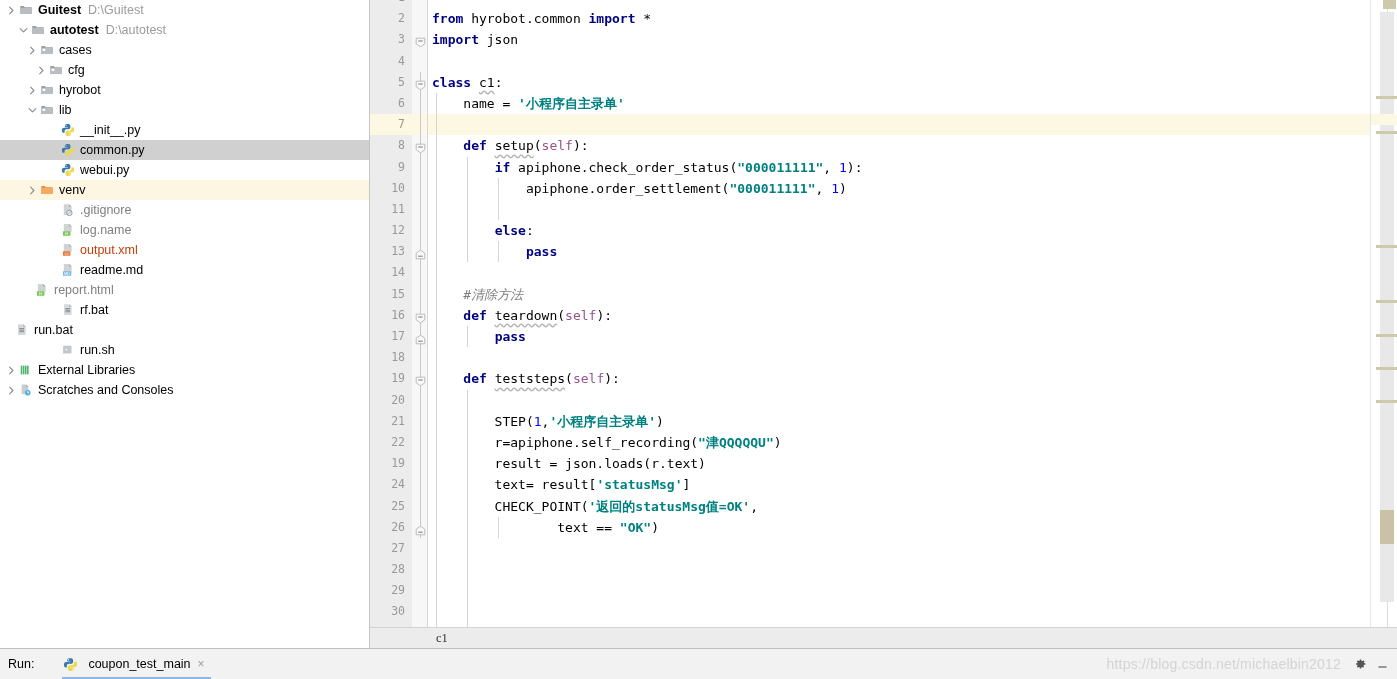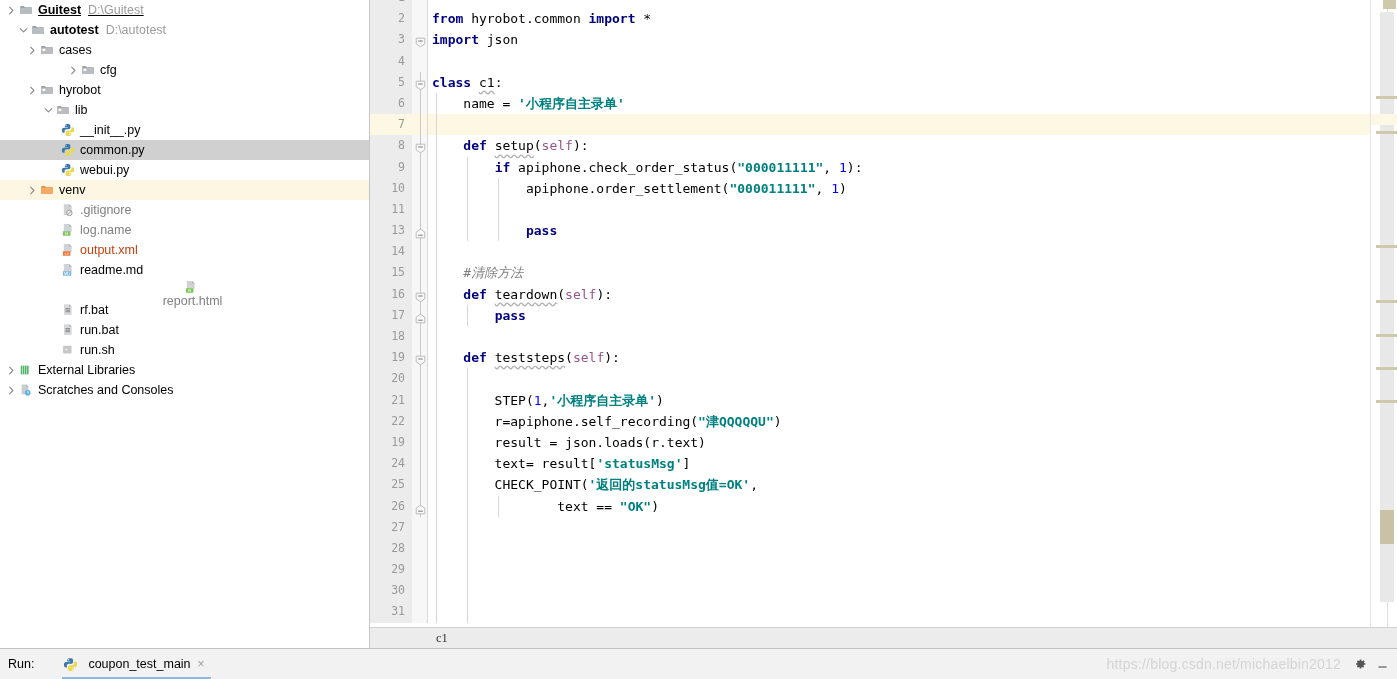--- a/index.html
+++ b/index.html
@@ -321,21 +321,21 @@
   .status-icons svg { display: block; }
 </style>
 </head>
 <body>
 
 <div id="app">
 
   <div class="main-split">
 
     <div class="sidebar" id="sidebar">
-        <div class="tree-row" style="padding-left: 4px; text-decoration: underline;">
+        <div class="tree-row" style="padding-left: 4px;">
           <span class="arrow">
             <svg width="9" height="9" viewBox="0 0 10 10">
               <path d="M3 1.3L6.6 5 3 8.7" stroke="#8c8c8c" stroke-width="1.25" fill="none" stroke-linecap="round" stroke-linejoin="round"></path>
             </svg>
           </span>
           <span class="ticon">
             <svg width="14" height="14" viewBox="0 0 16 16">
               <path d="M1.5 3.5h4l1.2 1.4h7.8v7.6H1.5z" fill="#9aa0a6"></path>
               <path d="M1.5 5.6h13v7H1.5z" fill="#b9bdc2"></path>
             </svg>
@@ -366,21 +366,21 @@
           </span>
           <span class="ticon">
             <svg width="14" height="14" viewBox="0 0 16 16">
               <path d="M1.5 3.5h4l1.2 1.4h7.8v7.6H1.5z" fill="#9aa0a6"></path>
               <path d="M1.5 5.6h13v7H1.5z" fill="#b9bdc2"></path>
               <rect x="3" y="6.6" width="3" height="2.4" rx="0.4" fill="#ffffff"></rect>
             </svg>
           </span>
           <span class="tlabel">cases</span>
         </div>
-        <div class="tree-row" style="padding-left: 34px; margin-left: 32px;">
+        <div class="tree-row" style="padding-left: 34px;">
           <span class="arrow">
             <svg width="9" height="9" viewBox="0 0 10 10">
               <path d="M3 1.3L6.6 5 3 8.7" stroke="#8c8c8c" stroke-width="1.25" fill="none" stroke-linecap="round" stroke-linejoin="round"></path>
             </svg>
           </span>
           <span class="ticon">
             <svg width="14" height="14" viewBox="0 0 16 16">
               <path d="M1.5 3.5h4l1.2 1.4h7.8v7.6H1.5z" fill="#9aa0a6"></path>
               <path d="M1.5 5.6h13v7H1.5z" fill="#b9bdc2"></path>
               <rect x="3" y="6.6" width="3" height="2.4" rx="0.4" fill="#ffffff"></rect>
@@ -396,21 +396,21 @@
           </span>
           <span class="ticon">
             <svg width="14" height="14" viewBox="0 0 16 16">
               <path d="M1.5 3.5h4l1.2 1.4h7.8v7.6H1.5z" fill="#9aa0a6"></path>
               <path d="M1.5 5.6h13v7H1.5z" fill="#b9bdc2"></path>
               <rect x="3" y="6.6" width="3" height="2.4" rx="0.4" fill="#ffffff"></rect>
             </svg>
           </span>
           <span class="tlabel">hyrobot</span>
         </div>
-        <div class="tree-row" style="padding-left: 41px;">
+        <div class="tree-row" style="padding-left: 25px;">
           <span class="arrow">
             <svg width="9" height="9" viewBox="0 0 10 10">
               <path d="M1.3 3L5 6.6 8.7 3" stroke="#8c8c8c" stroke-width="1.25" fill="none" stroke-linecap="round" stroke-linejoin="round"></path>
             </svg>
           </span>
           <span class="ticon">
             <svg width="14" height="14" viewBox="0 0 16 16">
               <path d="M1.5 3.5h4l1.2 1.4h7.8v7.6H1.5z" fill="#9aa0a6"></path>
               <path d="M1.5 5.6h13v7H1.5z" fill="#b9bdc2"></path>
               <rect x="3" y="6.6" width="3" height="2.4" rx="0.4" fill="#ffffff"></rect>
@@ -503,21 +503,21 @@
           <span class="ticon">
             <svg width="14" height="14" viewBox="0 0 16 16">
               <path d="M3.2 1.1h6l3 3v6h-9z" fill="#cfd3d6"></path>
               <path d="M9.2 1.1l3 3h-3z" fill="#a9aeb2"></path>
               <rect x="2.2" y="9.4" width="9.6" height="5.2" rx="0.6" fill="#79b8e0"></rect>
               <text x="7" y="13.6" font-size="4.6" font-family="sans-serif" fill="#ffffff" text-anchor="middle">MD</text>
             </svg>
           </span>
           <span class="tlabel">readme.md</span>
         </div>
-        <div class="tree-row" style="padding-left: 20px; flex-direction: column;">
+        <div class="tree-row" style="padding-left: 20px;">
           <span class="arrow none"></span>
           <span class="ticon">
             <svg width="14" height="14" viewBox="0 0 16 16">
               <path d="M3.2 1.1h6l3 3v6h-9z" fill="#cfd3d6"></path>
               <path d="M9.2 1.1l3 3h-3z" fill="#a9aeb2"></path>
               <rect x="2.2" y="9.4" width="8.6" height="5.2" rx="0.6" fill="#7ec85a"></rect>
               <text x="6.5" y="13.6" font-size="5" font-family="sans-serif" fill="#ffffff" text-anchor="middle">H</text>
             </svg>
           </span>
           <span class="tlabel gray">report.html</span>
@@ -528,21 +528,21 @@
             <svg width="14" height="14" viewBox="0 0 16 16">
               <path d="M3.4 1.4h6l2.8 2.8v9.4h-8.8z" fill="#d7dadc"></path>
               <path d="M9.4 1.4l2.8 2.8H9.4z" fill="#a9aeb2"></path>
               <line x1="5" y1="6.4" x2="10.4" y2="6.4" stroke="#6f7478" stroke-width="0.9"></line>
               <line x1="5" y1="8.2" x2="10.4" y2="8.2" stroke="#6f7478" stroke-width="0.9"></line>
               <line x1="5" y1="10" x2="10.4" y2="10" stroke="#6f7478" stroke-width="0.9"></line>
             </svg>
           </span>
           <span class="tlabel">rf.bat</span>
         </div>
-        <div class="tree-row" style="padding-left: 46px;">
+        <div class="tree-row" style="">
           <span class="arrow none"></span>
           <span class="ticon">
             <svg width="14" height="14" viewBox="0 0 16 16">
               <path d="M3.4 1.4h6l2.8 2.8v9.4h-8.8z" fill="#d7dadc"></path>
               <path d="M9.4 1.4l2.8 2.8H9.4z" fill="#a9aeb2"></path>
               <line x1="5" y1="6.4" x2="10.4" y2="6.4" stroke="#6f7478" stroke-width="0.9"></line>
               <line x1="5" y1="8.2" x2="10.4" y2="8.2" stroke="#6f7478" stroke-width="0.9"></line>
               <line x1="5" y1="10" x2="10.4" y2="10" stroke="#6f7478" stroke-width="0.9"></line>
             </svg>
           </span>
@@ -609,20 +609,21 @@
                   </svg></span></div><div class="code-text"><span class="kw">class</span><span class="pln"> </span><span class="wavy">c1</span><span class="pln">:</span></div></div>
             <div class="cline"><div class="gutter">6</div><div class="foldcol"><span class="fold-line"></span></div><div class="code-text"><span class="indent-guide" style="left: 7.519px;"></span><span class="pln">    name = </span><span class="str">'小程序自主录单'</span></div></div>
             <div class="cline current"><div class="gutter">7</div><div class="foldcol"><span class="fold-line"></span></div><div class="code-text"><span class="indent-guide" style="left: 7.519px;"></span></div></div>
             <div class="cline"><div class="gutter">8</div><div class="foldcol"><span class="fold-line"></span><span class="fold-mark"><svg width="11" height="11" viewBox="0 0 11 11">
                     <path d="M1.2 1.2h8.6v5.6L5.5 9.8 1.2 6.8z" fill="#fafafa" stroke="#b4b4b4" stroke-width="0.9"></path>
                     <line x1="3.2" y1="4" x2="7.8" y2="4" stroke="#7a7a7a" stroke-width="1"></line>
                   </svg></span></div><div class="code-text"><span class="indent-guide" style="left: 7.519px;"></span><span class="pln">    </span><span class="kw">def</span><span class="pln"> </span><span class="wavy">setup</span><span class="pln">(</span><span class="self">self</span><span class="pln">):</span></div></div>
             <div class="cline"><div class="gutter">9</div><div class="foldcol"><span class="fold-line"></span></div><div class="code-text"><span class="indent-guide" style="left: 7.519px;"></span><span class="indent-guide" style="left: 38.799px;"></span><span class="pln">        </span><span class="kw">if</span><span class="pln"> apiphone.check_order_status(</span><span class="str">"000011111"</span><span class="pln">, </span><span class="num">1</span><span class="pln">):</span></div></div>
             <div class="cline"><div class="gutter">10</div><div class="foldcol"><span class="fold-line"></span></div><div class="code-text"><span class="indent-guide" style="left: 7.519px;"></span><span class="indent-guide" style="left: 38.799px;"></span><span class="indent-guide" style="left: 70.079px;"></span><span class="pln">            apiphone.order_settlement(</span><span class="str">"000011111"</span><span class="pln">, </span><span class="num">1</span><span class="pln">)</span></div></div>
             <div class="cline"><div class="gutter">11</div><div class="foldcol"><span class="fold-line"></span></div><div class="code-text"><span class="indent-guide" style="left: 7.519px;"></span><span class="indent-guide" style="left: 38.799px;"></span><span class="indent-guide" style="left: 70.079px;"></span></div></div>
+            <div class="cline"><div class="gutter">12</div><div class="foldcol"><span class="fold-line"></span></div><div class="code-text"><span class="indent-guide" style="left: 7.519px;"></span><span class="indent-guide" style="left: 38.799px;"></span><span class="pln">        </span><span class="kw">else</span><span class="pln">:</span></div></div>
             <div class="cline"><div class="gutter">13</div><div class="foldcol"><span class="fold-line"></span><span class="fold-mark"><svg width="11" height="11" viewBox="0 0 11 11">
                     <path d="M1.2 9.8h8.6V4.2L5.5 1.2 1.2 4.2z" fill="#fafafa" stroke="#b4b4b4" stroke-width="0.9"></path>
                     <line x1="3.2" y1="7.2" x2="7.8" y2="7.2" stroke="#7a7a7a" stroke-width="1"></line>
                   </svg></span></div><div class="code-text"><span class="indent-guide" style="left: 7.519px;"></span><span class="indent-guide" style="left: 38.799px;"></span><span class="indent-guide" style="left: 70.079px;"></span><span class="pln">            </span><span class="kw">pass</span></div></div>
             <div class="cline"><div class="gutter">14</div><div class="foldcol"><span class="fold-line"></span></div><div class="code-text"><span class="indent-guide" style="left: 7.519px;"></span></div></div>
             <div class="cline"><div class="gutter">15</div><div class="foldcol"><span class="fold-line"></span></div><div class="code-text"><span class="indent-guide" style="left: 7.519px;"></span><span class="cmt">    #清除方法</span></div></div>
             <div class="cline"><div class="gutter">16</div><div class="foldcol"><span class="fold-line"></span><span class="fold-mark"><svg width="11" height="11" viewBox="0 0 11 11">
                     <path d="M1.2 1.2h8.6v5.6L5.5 9.8 1.2 6.8z" fill="#fafafa" stroke="#b4b4b4" stroke-width="0.9"></path>
                     <line x1="3.2" y1="4" x2="7.8" y2="4" stroke="#7a7a7a" stroke-width="1"></line>
                   </svg></span></div><div class="code-text"><span class="indent-guide" style="left: 7.519px;"></span><span class="pln">    </span><span class="kw">def</span><span class="pln"> </span><span class="wavy">teardown</span><span class="pln">(</span><span class="self">self</span><span class="pln">):</span></div></div>

